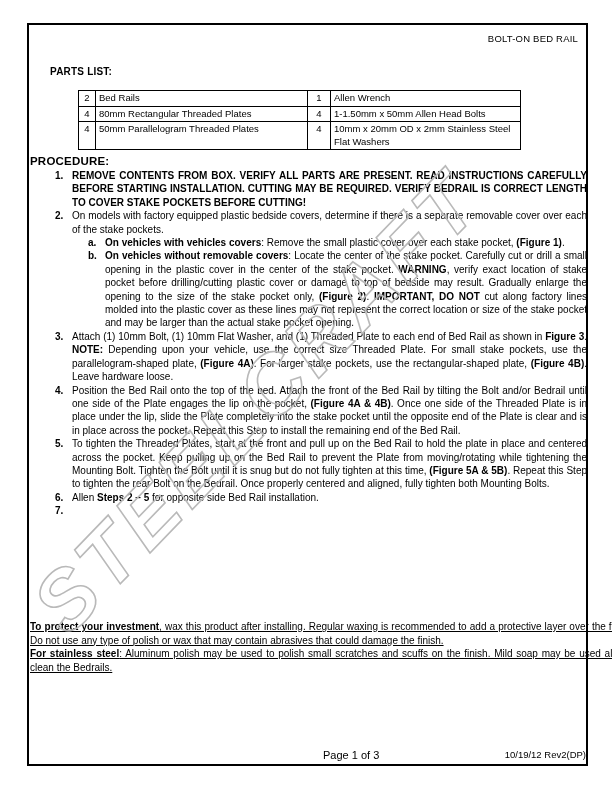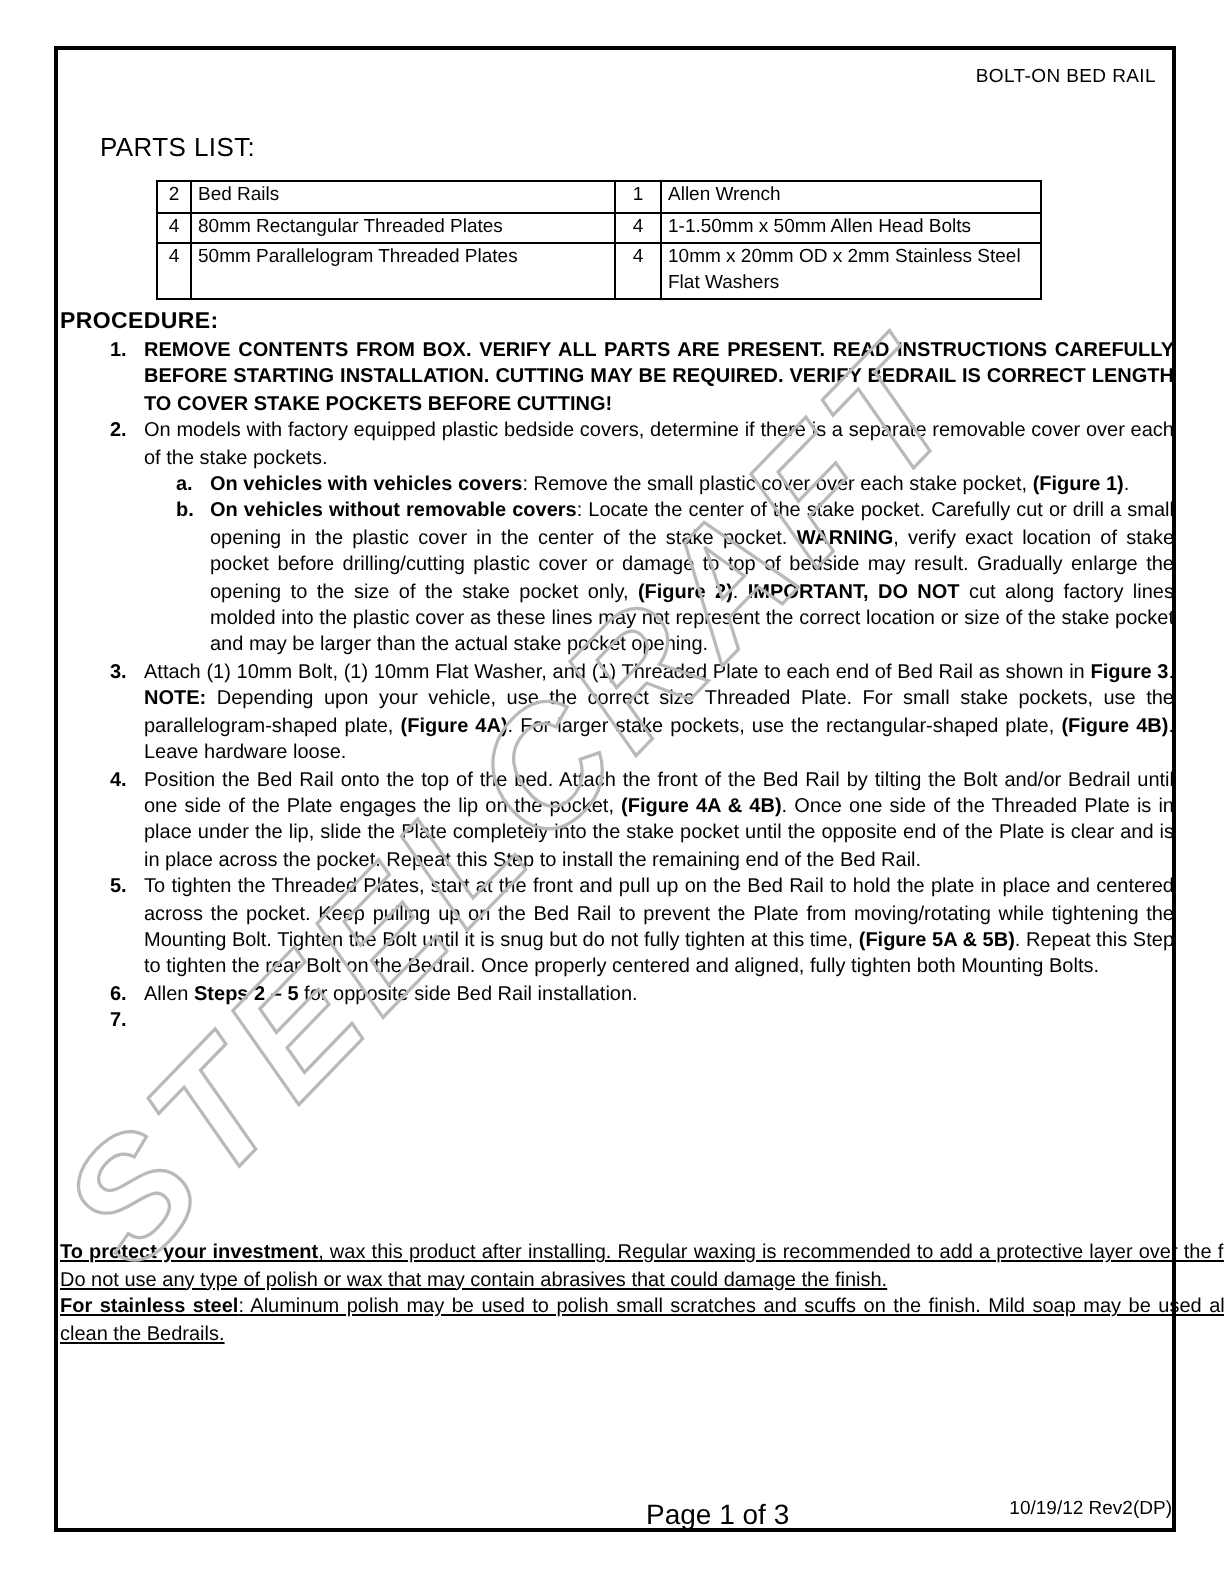--- a/index.html
+++ b/index.html
@@ -16,21 +16,21 @@
     left:27px;top:23px;width:561px;height:743px;
     border:2px solid #000;
     box-sizing:border-box;
   }
   .header-right{
     position:absolute;top:33px;right:34px;
     font-size:9.5px;letter-spacing:.2px;
   }
   .parts-label{
     position:absolute;left:50px;top:66px;
-    font-size:13px;font-weight:normal;letter-spacing:.2px;
+    font-size:10px;font-weight:bold;letter-spacing:.2px;
   }
   table.parts{
     position:absolute;left:78px;top:90px;
     width:442px;border-collapse:collapse;table-layout:fixed;
     font-size:9.5px;line-height:12.5px;
   }
   table.parts td{
     border:1px solid #000;
     padding:1px 3px;
     vertical-align:top;
@@ -65,21 +65,21 @@
     font-weight:bold;
     letter-spacing:6px;
     white-space:nowrap;
     color:rgba(0,0,0,0);
     -webkit-text-stroke:1.6px #b9b9b9;
     pointer-events:none;
     z-index:5;
   }
   .footer-page{
     position:absolute;left:323px;top:749px;
-    font-size:14px;
+    font-size:11px;
   }
   .footer-rev{
     position:absolute;right:26px;top:749px;
     font-size:9.5px;
   }
 </style>
 </head>
 <body>
 
 <div class="page">

